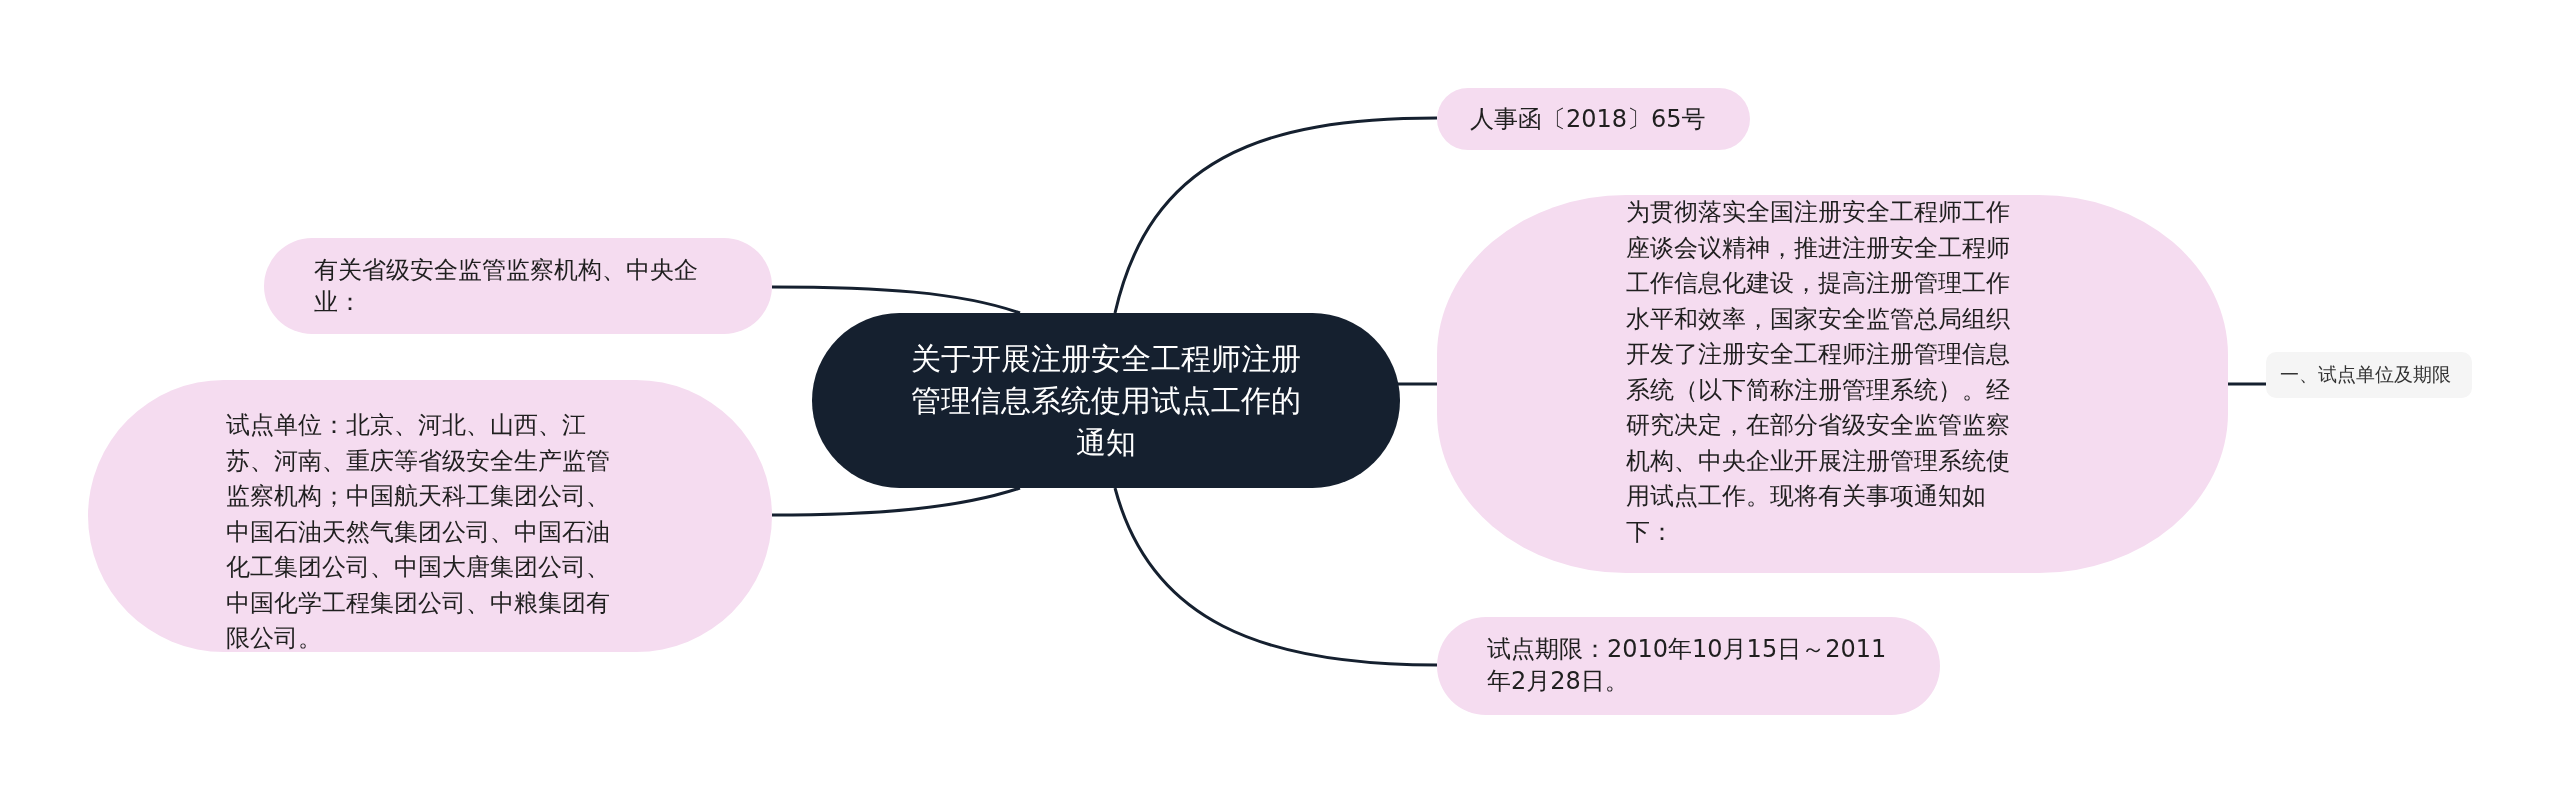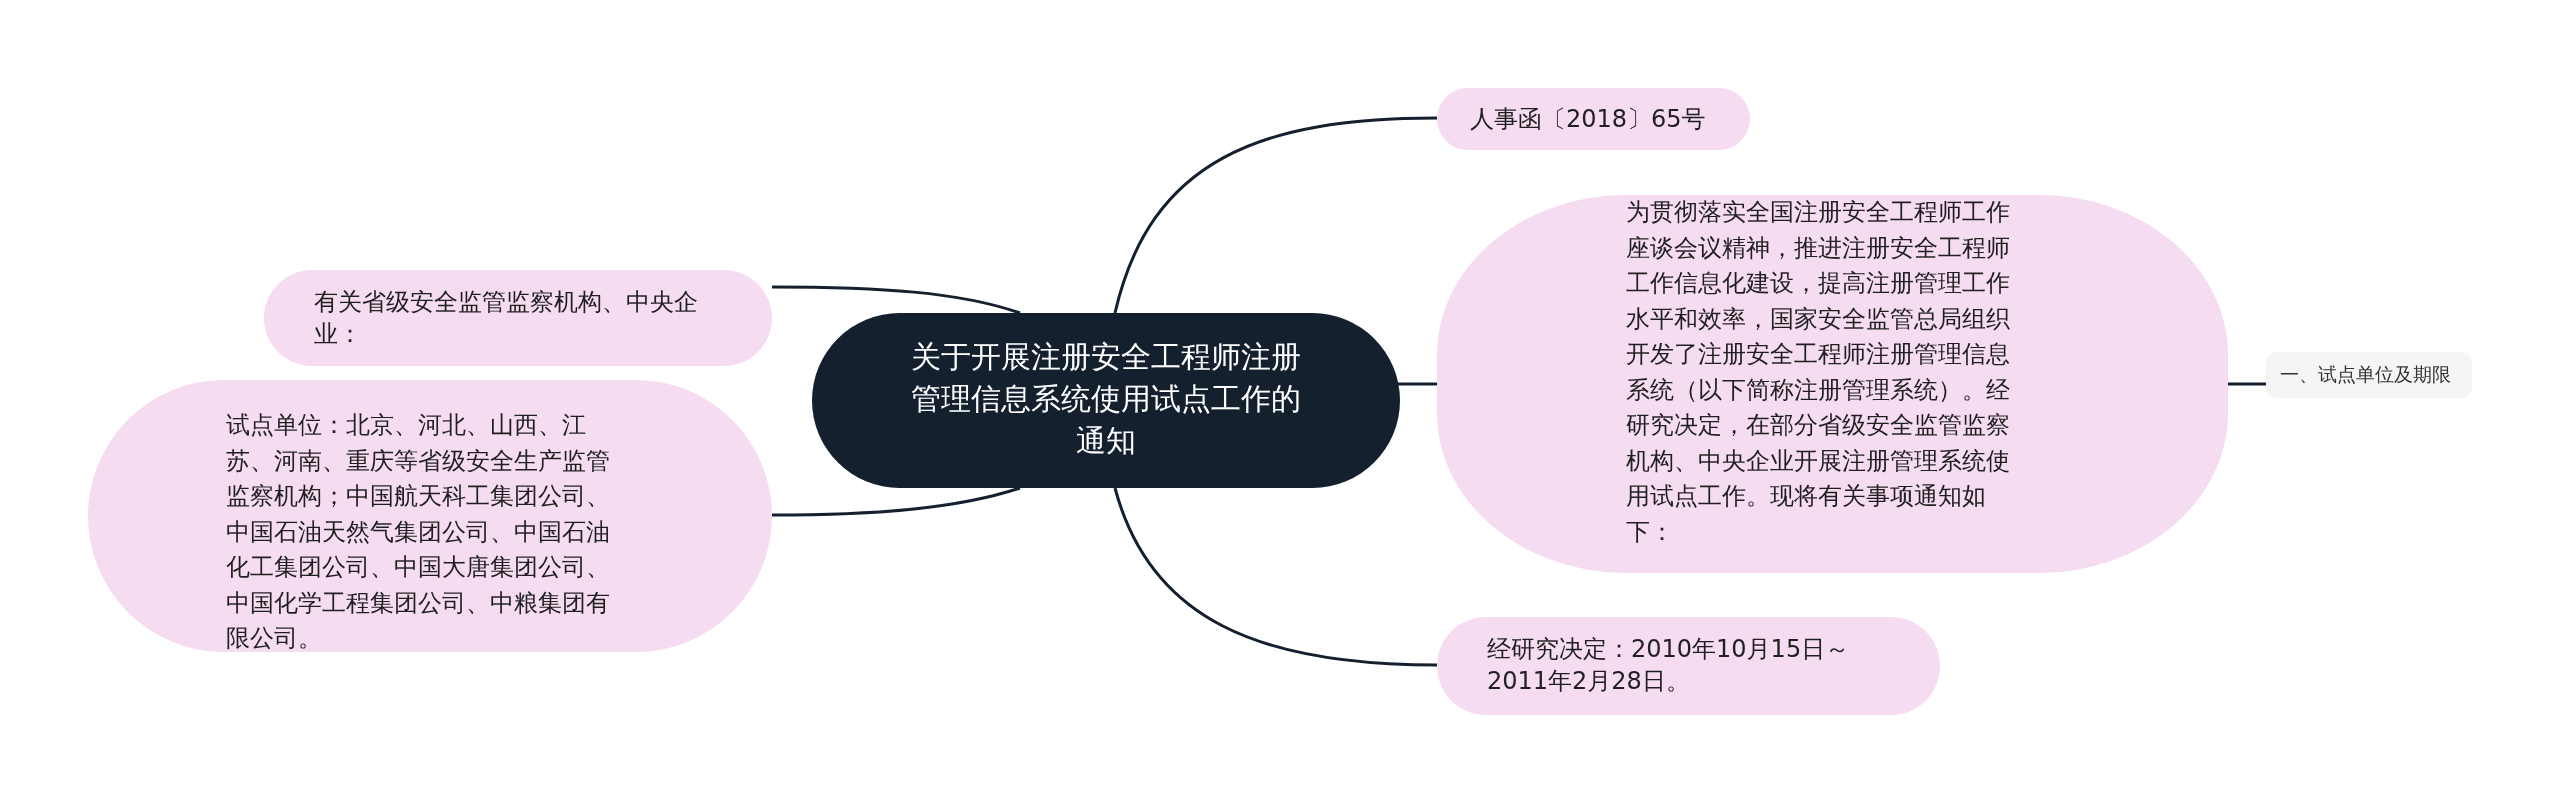--- a/index.html
+++ b/index.html
@@ -23,39 +23,39 @@
   <g fill="none" stroke="#15202f" stroke-width="3">
     <path d="M1115 313 C 1150 160, 1260 118, 1437 118"></path>
     <path d="M1398 384 L 1437 384"></path>
     <path d="M1115 488 C 1150 620, 1260 665, 1437 665"></path>
     <path d="M2228 384 L 2266 384"></path>
     <path d="M1020 313 C 960 292, 880 287, 772 287"></path>
     <path d="M1020 488 C 960 508, 880 515, 772 515"></path>
   </g>
 </svg>
 
-<div class="node central" style="left:812px; top:313px; width:588px; height:175px;font-family:Liberation Mono, monospace;">
+<div class="node central" style="left:812px; top:313px; width:588px; height:175px;">
   <span>关于开展注册安全工程师注册管理信息系统使用试点工作的通知</span>
 </div>
 
 <div class="node pink leaf" style="left:1437px; top:88px; width:313px; height:62px; border-radius:31px; display:flex; align-items:center; padding-left:33px;">
   <span>人事函〔2018〕65号</span>
 </div>
 
 <div class="node pink leaf" style="left:1437px; top:195px; width:791px; height:378px; border-radius:189px / 160px; padding:0 0 0 189px;">
   <div style="width:406px; line-height:35.5px; font-size:24px;">为贯彻落实全国注册安全工程师工作座谈会议精神，推进注册安全工程师工作信息化建设，提高注册管理工作水平和效率，国家安全监管总局组织开发了注册安全工程师注册管理信息系统（以下简称注册管理系统）。经研究决定，在部分省级安全监管监察机构、中央企业开展注册管理系统使用试点工作。现将有关事项通知如下：</div>
 </div>
 
 <div class="node tag" style="left:2266px; top:352px; width:206px; height:46px;">
   <span>一、试点单位及期限</span>
 </div>
 
 <div class="node pink leaf" style="left:1437px; top:617px; width:503px; height:98px; border-radius:49px; padding:16px 0 0 50px;">
-  <div style="width:420px;">经研究决定：2010年10月15日～2011年2月28日。</div>
+  <div style="width:420px;">试点期限：2010年10月15日～2011年2月28日。</div>
 </div>
 
-<div class="node pink leaf" style="left:264px; top:238px; width:508px; height:96px; border-radius:48px; padding:16px 0 0 50px;margin-top:32px;">
+<div class="node pink leaf" style="left:264px; top:238px; width:508px; height:96px; border-radius:48px; padding:16px 0 0 50px;">
   <div style="width:390px;">有关省级安全监管监察机构、中央企业：</div>
 </div>
 
 <div class="node pink leaf" style="left:88px; top:380px; width:684px; height:272px; border-radius:136px; padding:28px 0 0 138px;">
   <div style="width:406px; line-height:35.5px; font-size:24px;">试点单位：北京、河北、山西、江苏、河南、重庆等省级安全生产监管监察机构；中国航天科工集团公司、中国石油天然气集团公司、中国石油化工集团公司、中国大唐集团公司、中国化学工程集团公司、中粮集团有限公司。</div>
 </div>
 
 </body></html>

